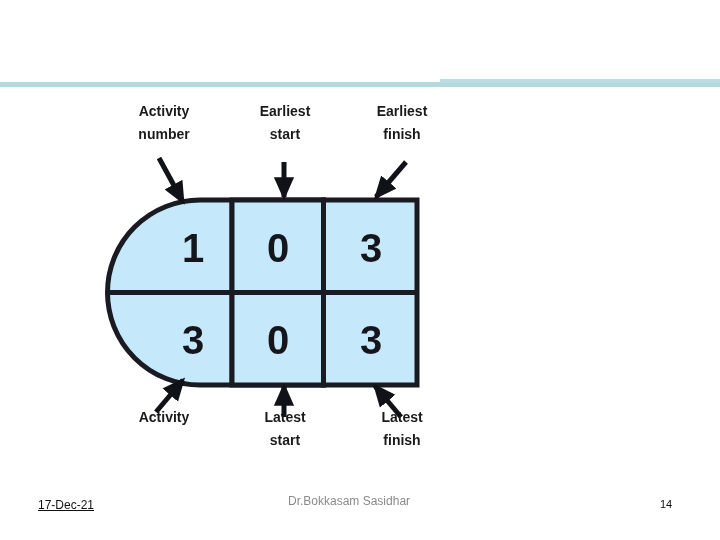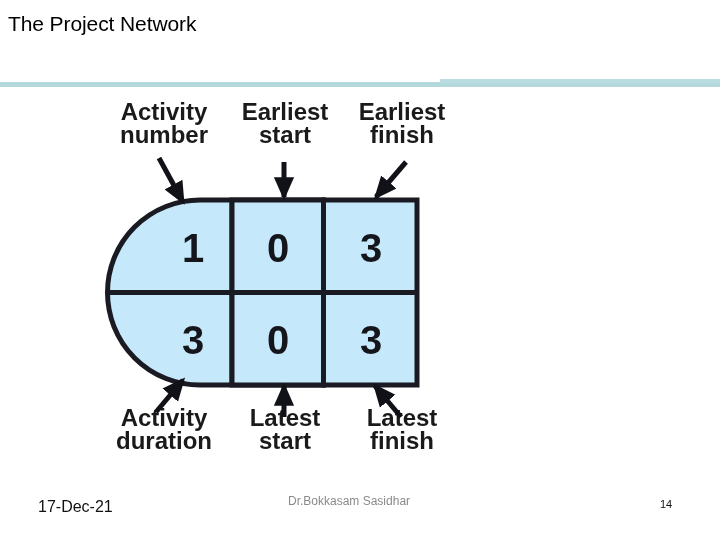--- a/index.html
+++ b/index.html
@@ -53,21 +53,21 @@
     position: absolute;
     left: 0px;
     top: 92px;
     width: 720px;
     height: 380px;
   }
 
   .callout-label {
     position: absolute;
     text-align: center;
-    font-size: 24px;
+    font-size: 14px;
     line-height: 23px;
     font-weight: 600;
     color: #1a1a1a;
     font-family: "Liberation Sans", sans-serif;
   }
   .callout-label .lbl-l1,
   .callout-label .lbl-l2 {
     display: block;
     white-space: nowrap;
   }
@@ -96,23 +96,24 @@
     position: absolute;
     left: 0;
     top: 472px;
     width: 720px;
     height: 68px;
   }
   #footer-date {
     position: absolute;
     left: 38px;
     top: 26px;
-    font-size: 16px;
+    font-size: 12px;
     color: #111111;
     white-space: nowrap;
+    text-decoration: underline;
   }
   #footer-author {
     position: absolute;
     left: 288px;
     top: 22px;
     font-size: 12px;
     color: #8a8a8a;
     white-space: nowrap;
   }
   #figure-caption {
@@ -132,21 +133,20 @@
     top: 26px;
     font-size: 11px;
     color: #111111;
     white-space: nowrap;
   }
 </style>
 </head>
 <body>
 
 <div id="slide-title">
-  <div class="title-line">The Project Network</div>
 </div>
 
 <div id="title-divider"></div>
 <div id="title-divider-accent"></div>
 
 <div id="figure-area">
 
   <div class="callout-label" id="label-activity-number">
     <span class="lbl-l1">Activity</span>
     <span class="lbl-l2">number</span>
@@ -155,21 +155,20 @@
     <span class="lbl-l1">Earliest</span>
     <span class="lbl-l2">start</span>
   </div>
   <div class="callout-label" id="label-earliest-finish">
     <span class="lbl-l1">Earliest</span>
     <span class="lbl-l2">finish</span>
   </div>
 
   <div class="callout-label" id="label-activity-duration">
     <span class="lbl-l1">Activity</span>
-    <span class="lbl-l2">duration</span>
   </div>
   <div class="callout-label" id="label-latest-start">
     <span class="lbl-l1">Latest</span>
     <span class="lbl-l2">start</span>
   </div>
   <div class="callout-label" id="label-latest-finish">
     <span class="lbl-l1">Latest</span>
     <span class="lbl-l2">finish</span>
   </div>
 

